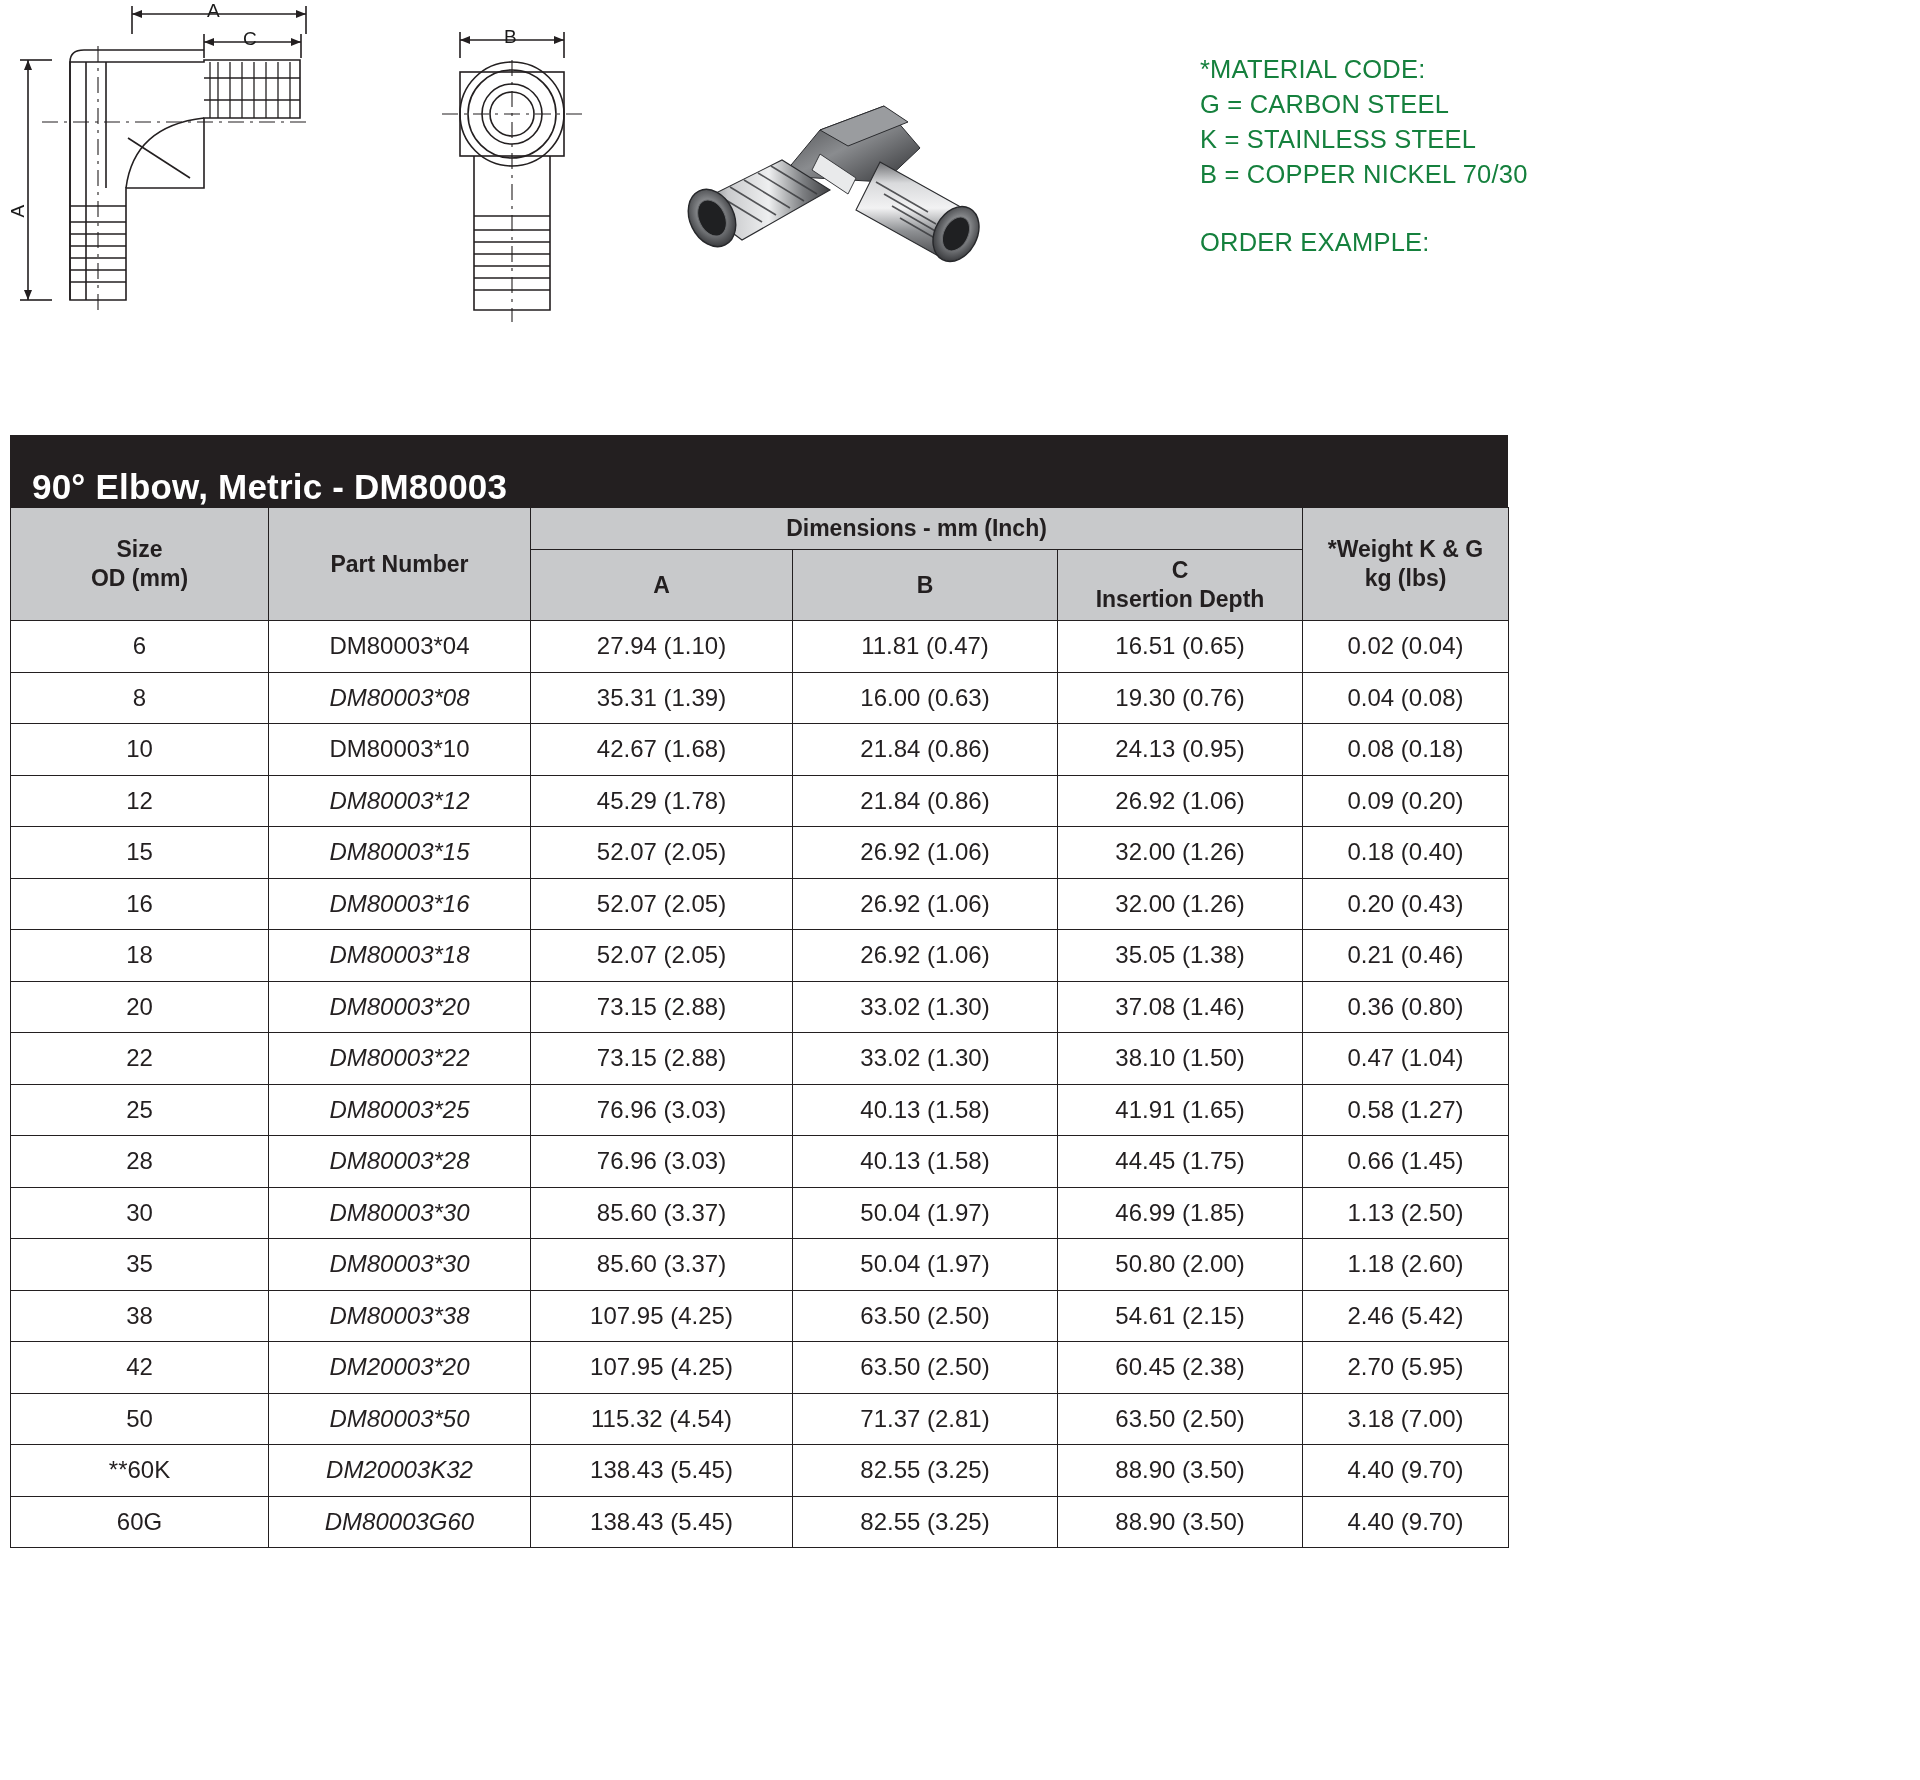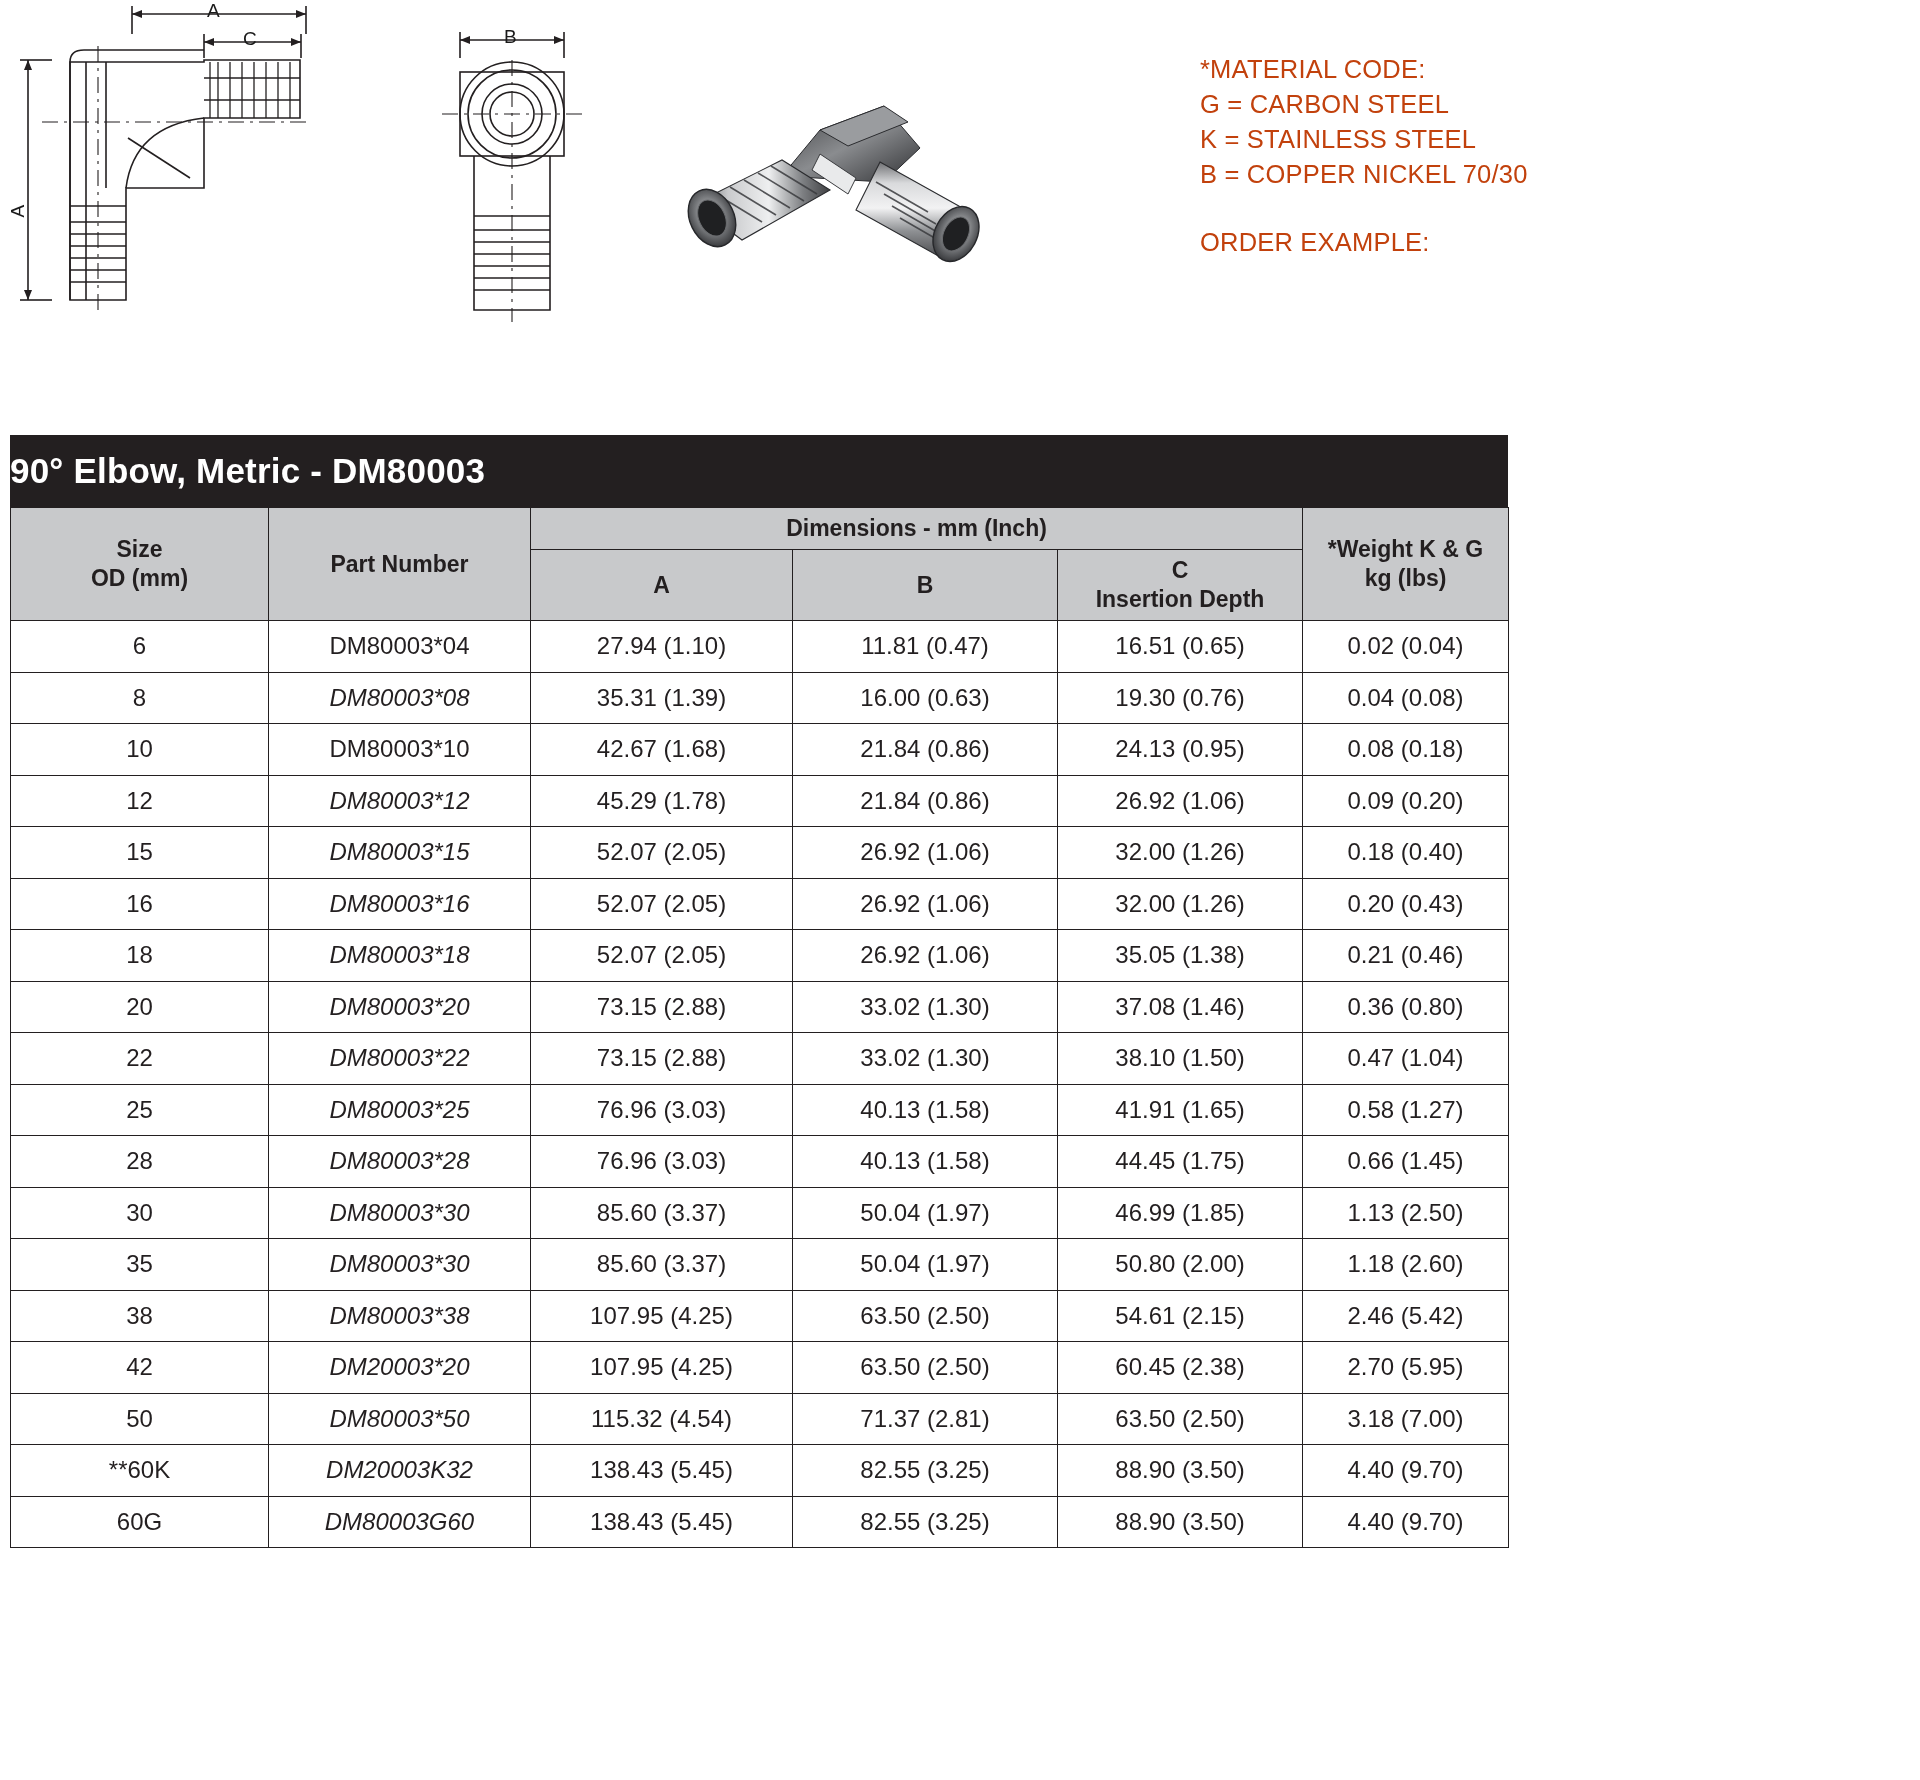--- a/index.html
+++ b/index.html
@@ -28,34 +28,35 @@
   }
   .dim-letter.rot { transform: rotate(-90deg); transform-origin: center center; }
 
   
   .notes {
     position: absolute;
     left: 1200px; top: 52px;
     width: 640px;
     font-size: 25.5px;
     line-height: 35px;
-    color: #c2410c;
+    color: #15803d;
     letter-spacing: .2px;
   }
   .notes .gap { display: block; height: 33px; }
 
   
   .table-wrap { position: absolute; left: 10px; top: 435px; width: 1498px; }
 
   .title-bar {
     background: #231f20;
     color: #ffffff;
     height: 72px;
     display: flex;
-    align-items: center;
+    align-items: flex-end;
+    padding-left: 22px;
     font-size: 35px;
     font-weight: bold;
     letter-spacing: .2px;
   }
 
   table.spec {
     border-collapse: collapse;
     width: 1498px;
     table-layout: fixed;
   }

